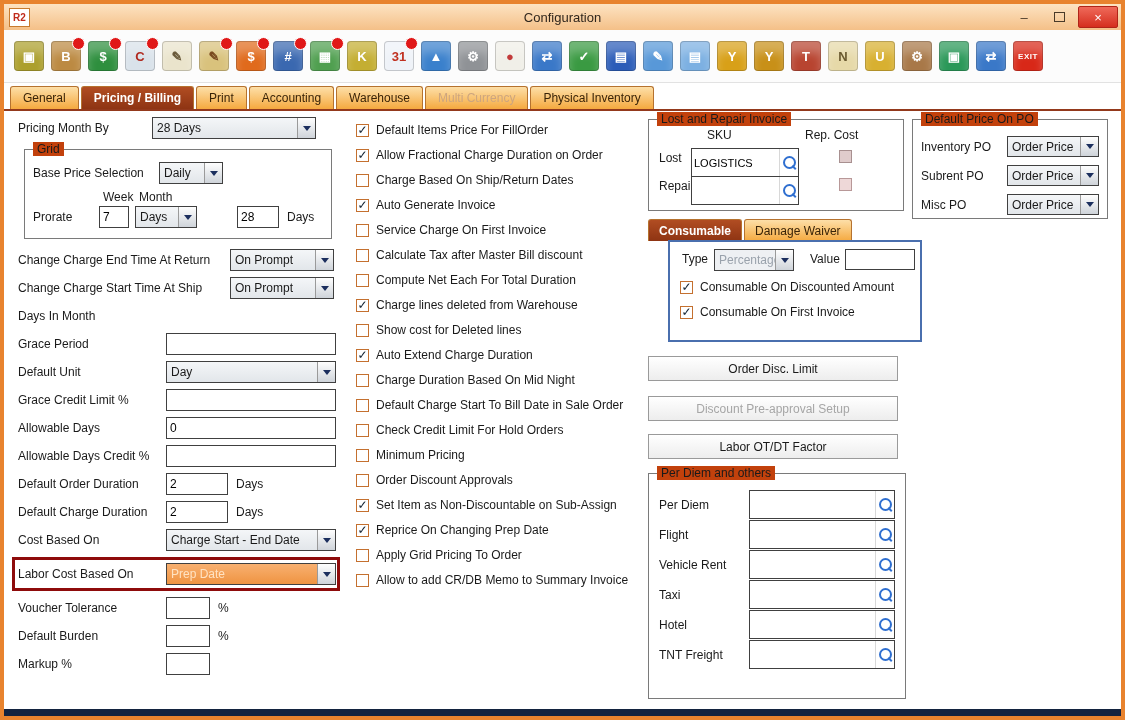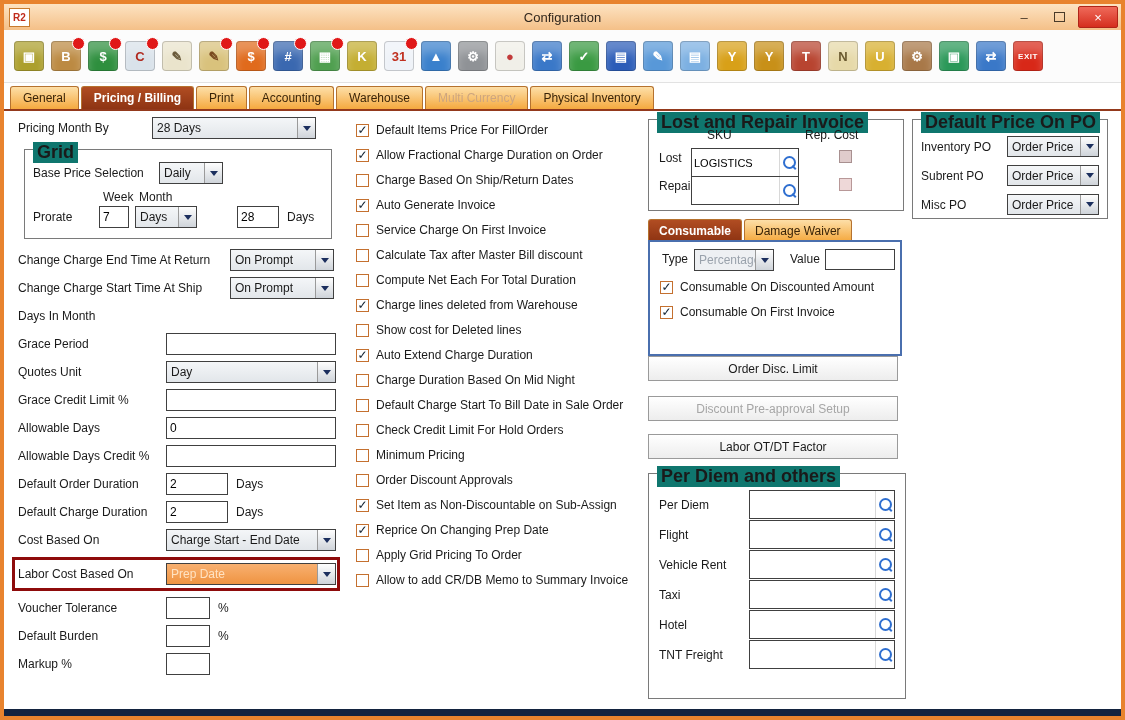--- a/index.html
+++ b/index.html
@@ -42,21 +42,21 @@
   .combo.disabled{background:#eef0f3}
   .combo.disabled .ctext{color:#9aa2ac}
   .combo.labor{background:linear-gradient(#f8b071,#ef9441)}
   .combo.labor .ctext{color:#ffe2c2}
   .txt{height:22px;box-sizing:border-box;border:1px solid #404040;padding:0 3px;font:12px "Liberation Sans",sans-serif;background:#fff}
   .cw64{width:64px;flex:none}.cw62{width:62px;flex:none}.cw80{width:80px}.cw104{width:104px;flex:none}.cw170{width:170px;flex:none}.cw182{width:164px;flex:none}
   .tw30{width:30px}.tw42{width:42px}.tw62{width:62px}.tw44{width:44px}.tw170{width:170px}
   .ml6{margin-left:6px}.ml40{margin-left:40px}
   .suffix{margin-left:8px;white-space:nowrap}
   .group{position:relative;border:1px solid #7a7a7a}
-  .gtitle{position:absolute;top:-8px;left:8px;background:#0f766e;padding:0 4px;font-weight:bold;font-size:18px;white-space:nowrap}
+  .gtitle{position:absolute;top:-8px;left:8px;background:#c2410c;padding:0 4px;font-weight:normal;font-size:12px;white-space:nowrap}
   .pos{position:absolute}
 
   
   .left-col{position:absolute;left:14px;top:6px;width:322px}
   .grid-group{margin:10px 0 10px 6px;width:308px;padding:12px 8px 4px;box-sizing:border-box}
   .hdr-row{display:flex;height:14px;margin:2px 0 2px 70px;font-size:12px}
   .hdr.wk{width:36px}
   .hl{display:flex;align-items:center;border:3px solid #8e0b0b;padding:3px;margin:0 0 6px -6px}
 
   
@@ -72,21 +72,21 @@
   .sbtn{width:18px;flex:none;display:flex;align-items:center;justify-content:center;border-left:1px solid #d8d8d8;background:#fff}
   .mag{position:relative;width:9px;height:9px;border:2px solid #2f6fd0;border-radius:50%;display:block}
   .mag::after{content:"";position:absolute;width:2px;height:5px;background:#2f6fd0;left:8px;top:7px;transform:rotate(-45deg)}
   .pinkbox{width:13px;height:13px;box-sizing:border-box;border:1px solid #b89898;background:#eeD8d8;display:block}
   .pinkbox.dim{background:#e0cccc;border-color:#a89090}
 
   
   .ctabs{position:absolute;left:644px;top:108px;display:flex;gap:2px}
   .ctab{height:21px;padding:0 10px;display:flex;align-items:center;border:1px solid #b5722f;border-bottom:none;border-radius:3px 3px 0 0;background:linear-gradient(#fddfa8,#f5a93f);font-size:12px;color:#3a2408}
   .ctab.selected{background:linear-gradient(#b14d22,#8e3413);color:#fff;font-weight:bold}
-  .cons-panel{position:absolute;left:644px;top:129px;width:254px;height:116px;border:2px solid #4a6fae;box-sizing:border-box}
+  .cons-panel{position:absolute;left:664px;top:129px;width:254px;height:102px;border:2px solid #4a6fae;box-sizing:border-box}
   .cons-opts{position:absolute;left:10px;top:38px}
 
   
   .abtn{position:absolute;left:644px;width:250px;height:25px;box-sizing:border-box;border:1px solid #9a9a9a;background:linear-gradient(#ffffff,#ededed);display:flex;align-items:center;justify-content:center;font-size:12px}
   .abtn.disabled{color:#a6a6a6}
   .abtn.b0{top:245px}.abtn.b1{top:285px}.abtn.b2{top:323px}
 
   
   .pd-group{position:absolute;left:644px;top:362px;width:258px;height:226px;padding:20px 10px 0;box-sizing:border-box}
   .pd-row{display:flex;align-items:center;margin-bottom:9px;height:21px}
@@ -290,21 +290,21 @@
       <div class="row">
         <span class="lbl w148">Days In Month</span>
       </div>
 
       <div class="row">
         <span class="lbl w148">Grace Period</span>
         <input class="txt tw170" value="" style="">
       </div>
 
       <div class="row">
-        <span class="lbl w148">Quotes Unit</span>
+        <span class="lbl w148">Default Unit</span>
         <div class="combo cw170" style="">
             <span class="ctext">Day</span>
             <span class="cbtn">
               <i class="arr"></i>
             </span>
           </div>
       </div>
 
       <div class="row">
         <span class="lbl w148">Grace Credit Limit %</span>

